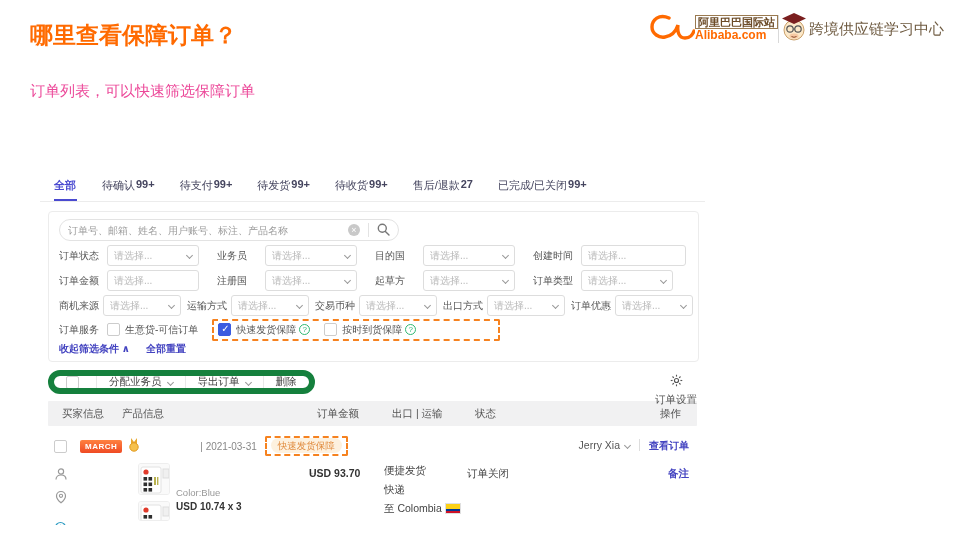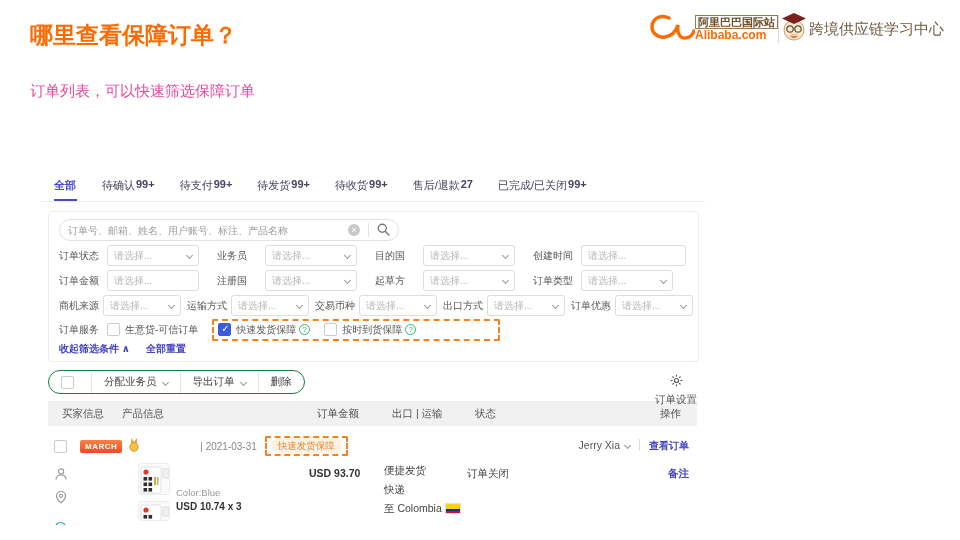--- a/index.html
+++ b/index.html
@@ -52,21 +52,21 @@
   .cb.on::after { content:"\2713"; position:absolute; left:2px; top:-1px; color:#fff; font-size:10px; }
   .svc-item { display:flex; align-items:center; margin-right:14px; color:#555; font-size:10px; }
   .help-ic { width:11px; height:11px; border:1px solid #2eb872; border-radius:50%; color:#2eb872; font-size:8px; line-height:10px; text-align:center; margin-left:3px; }
   .svc-highlight-wrap { position:relative; display:flex; align-items:center; padding:4px 70px 4px 6px; }
   .dash-box { position:absolute; inset:0; border:2px dashed #f6821f; border-radius:2px; pointer-events:none; }
 
   .links-row { display:flex; gap:16px; height:15px; align-items:center; }
   .blue-link { color:#4343c0; font-weight:bold; font-size:10px; cursor:pointer; text-decoration:none; }
 
   .toolbar-row { position:relative; margin:8px 8px 0; height:24px; }
-  .btn-group { display:inline-flex; align-items:center; height:24px; border:1px solid #15803d; border-radius:13px; overflow:hidden; background:#fff; }
+  .btn-group { display:inline-flex; align-items:center; height:24px; border:6px solid #15803d; border-radius:13px; overflow:hidden; background:#fff; }
   .btn-cell { display:flex; align-items:center; gap:4px; padding:0 12px; height:100%; border-right:1px solid #e8e8e8; color:#444; font-size:10.5px; cursor:pointer; }
   .btn-cell:last-child { border-right:none; }
   .settings { position:absolute; right:0; top:4px; display:flex; align-items:center; gap:4px; color:#555; font-size:10.5px; cursor:pointer;flex-direction:column; }
 
   .thead { display:flex; align-items:center; margin:7px 8px 0; height:25px; background:#f1f1f2; padding:0 16px 0 14px; color:#555; font-size:10.5px; border-radius:1px; }
   .c1 { width:60px; flex:none; }
   .c2 { width:195px; flex:none; }
   .c3 { width:75px; flex:none; }
   .c4 { width:83px; flex:none; }
   .c5 { flex:1; }

